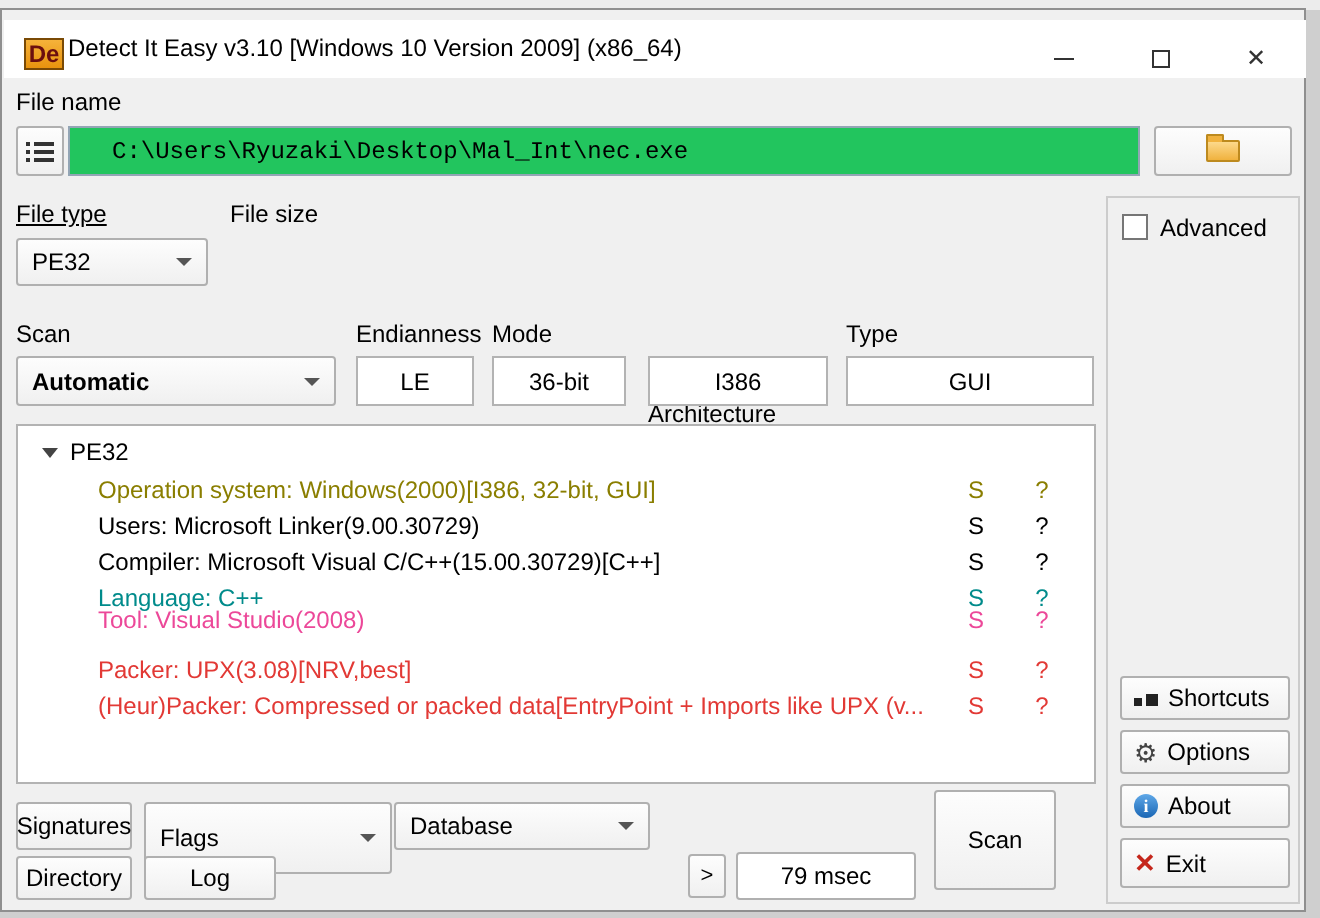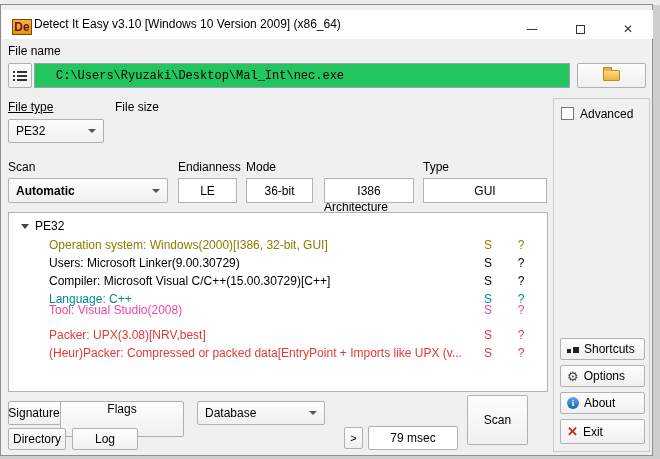--- a/index.html
+++ b/index.html
@@ -154,21 +154,21 @@
         </div>
         <div class="rrow" style="top: 131px; color: rgb(226, 57, 53);">
           <span class="rtext">(Heur)Packer: Compressed or packed data[EntryPoint + Imports like UPX (v...</span>
           <span class="rs">S</span>
           <span class="rq">?</span>
         </div>
       </div>
   </div>
 
   <div class="btn" style="left:8px;top:401px;width:58px;height:24px;">Signatures</div>
-  <div class="combo" style="left:60px;top:401px;width:124px;height:36px;flex-direction:column;">
+  <div class="combo" style="left:72px;top:401px;width:124px;height:36px;">
     <span>Flags</span>
     <span class="carrow"></span>
   </div>
   <div class="combo" style="left:197px;top:401px;width:128px;height:24px;">
     <span>Database</span>
     <span class="carrow"></span>
   </div>
   <div class="btn" style="left:8px;top:428px;width:58px;height:22px;">Directory</div>
   <div class="btn" style="left:72px;top:428px;width:66px;height:22px;">Log</div>
   <div class="btn" style="left:344px;top:427px;width:19px;height:22px;font-size:11px;">&gt;</div>

